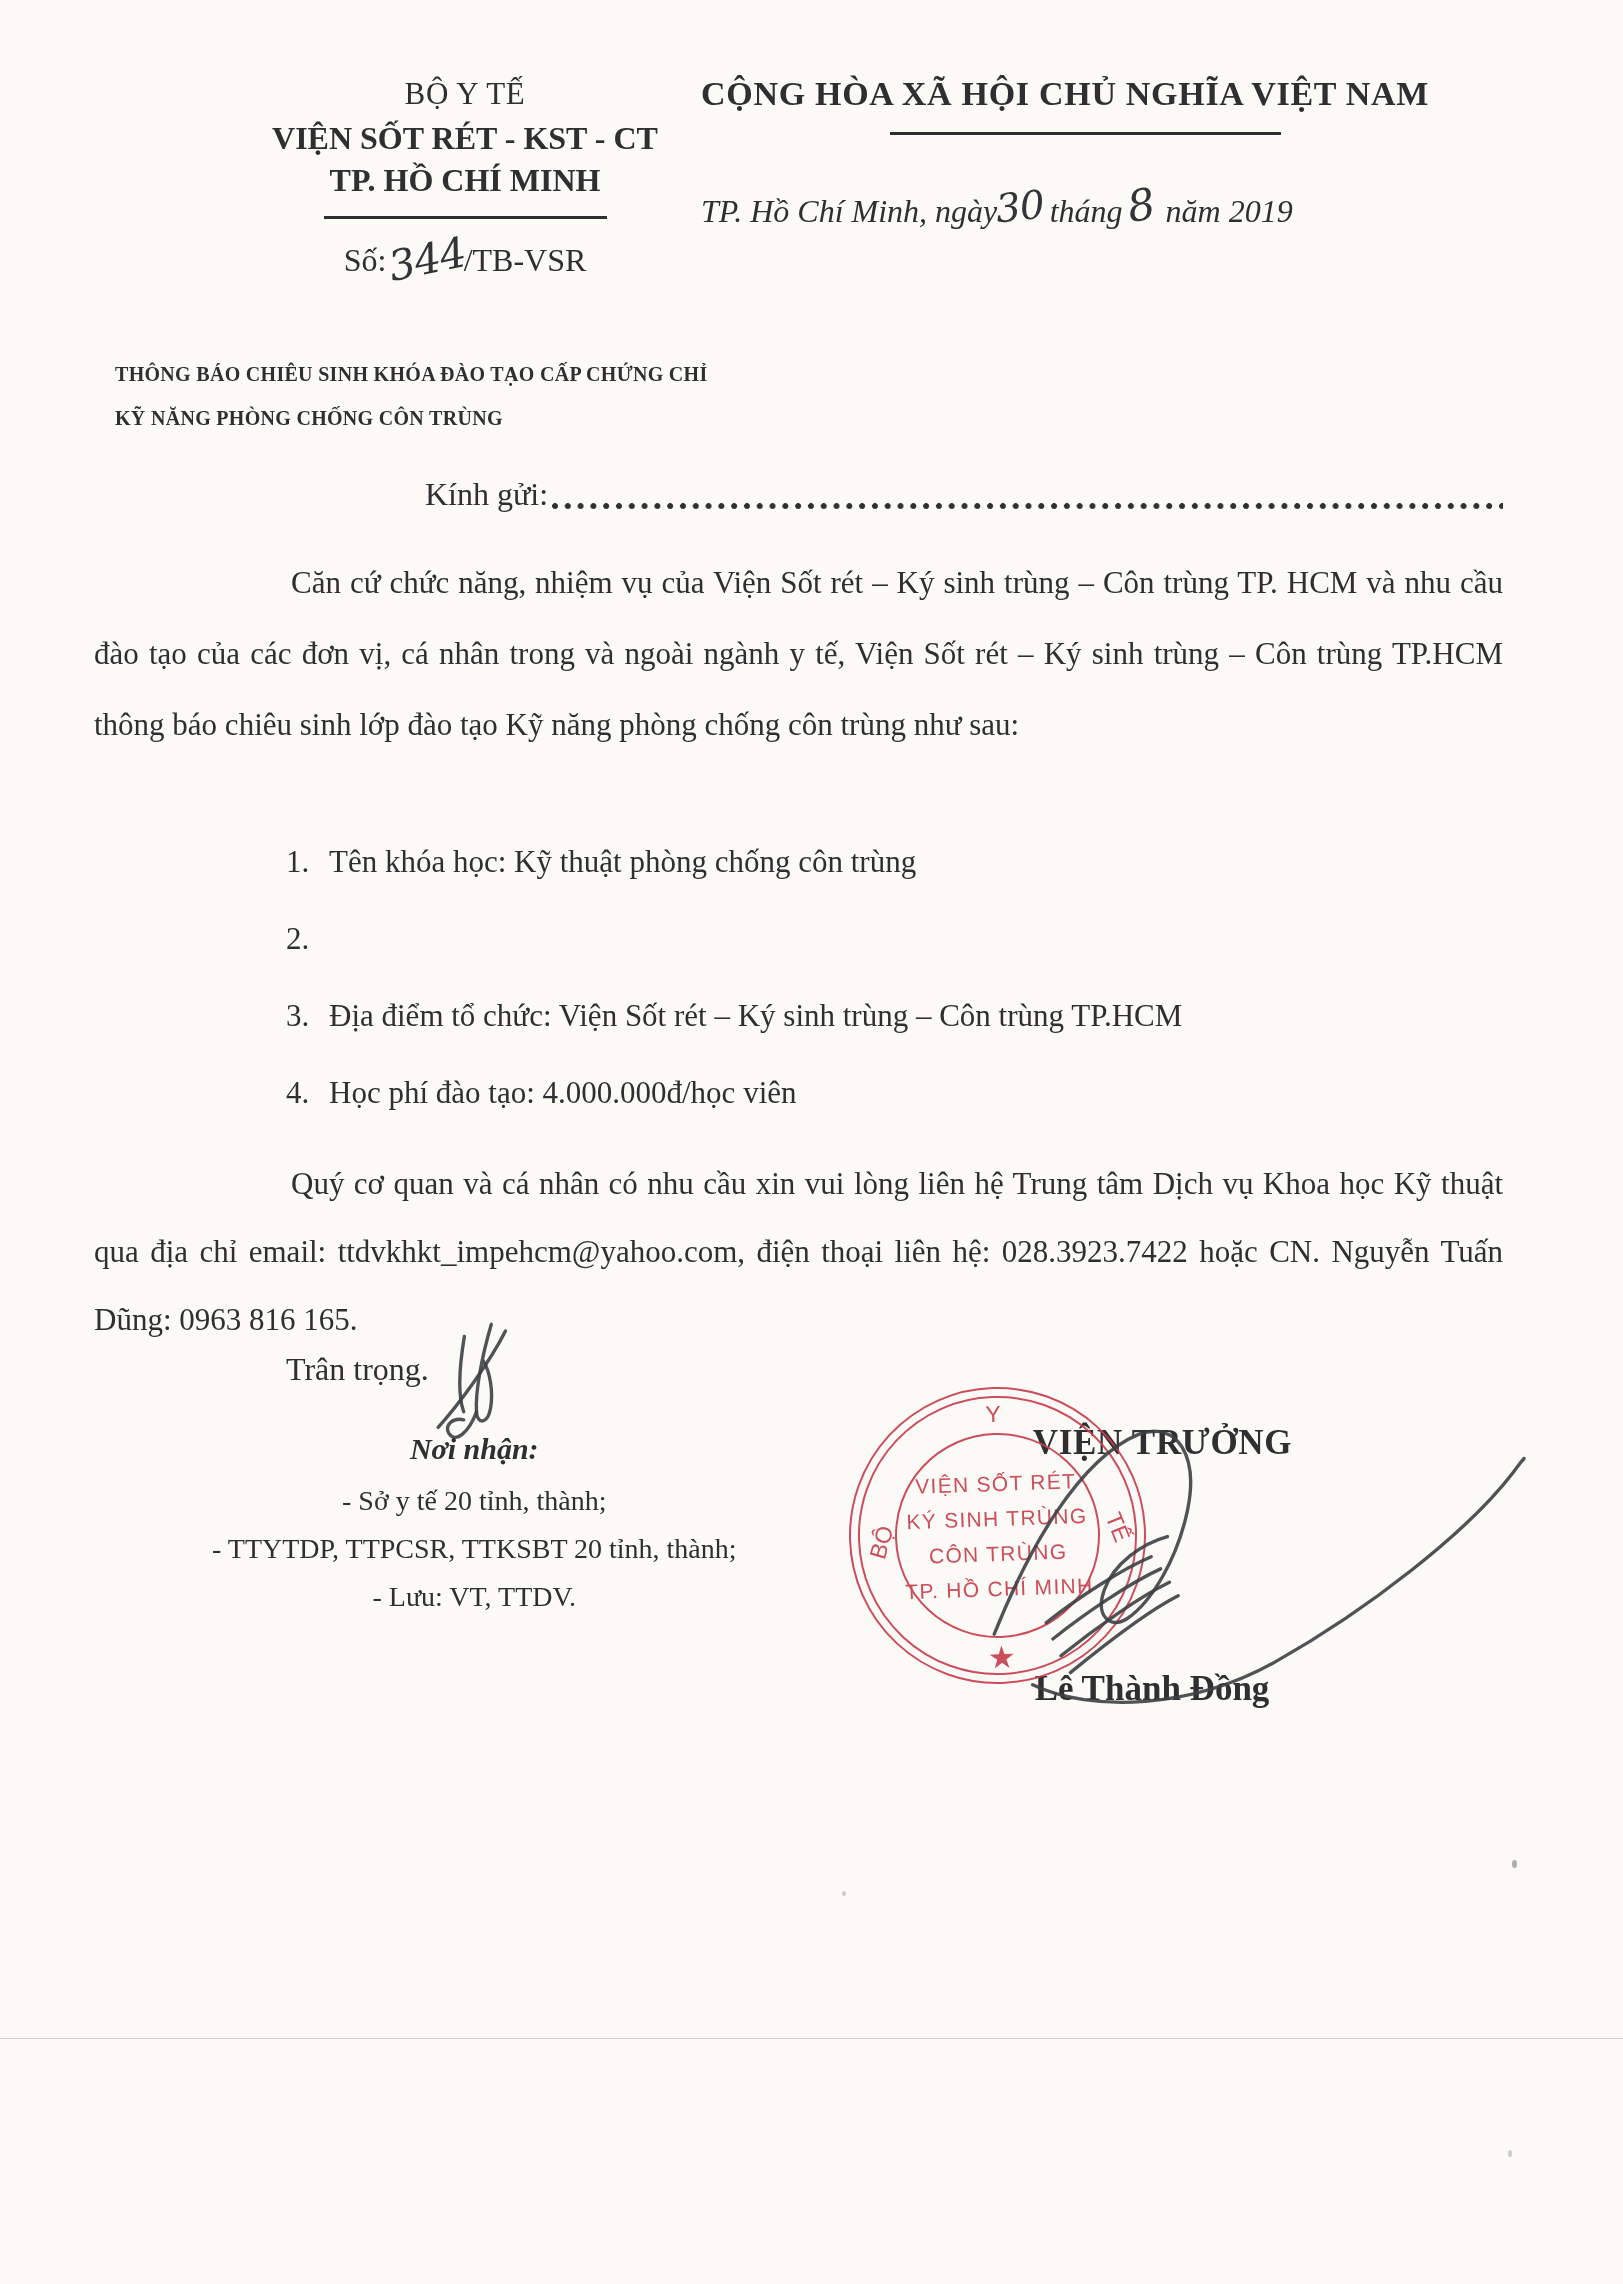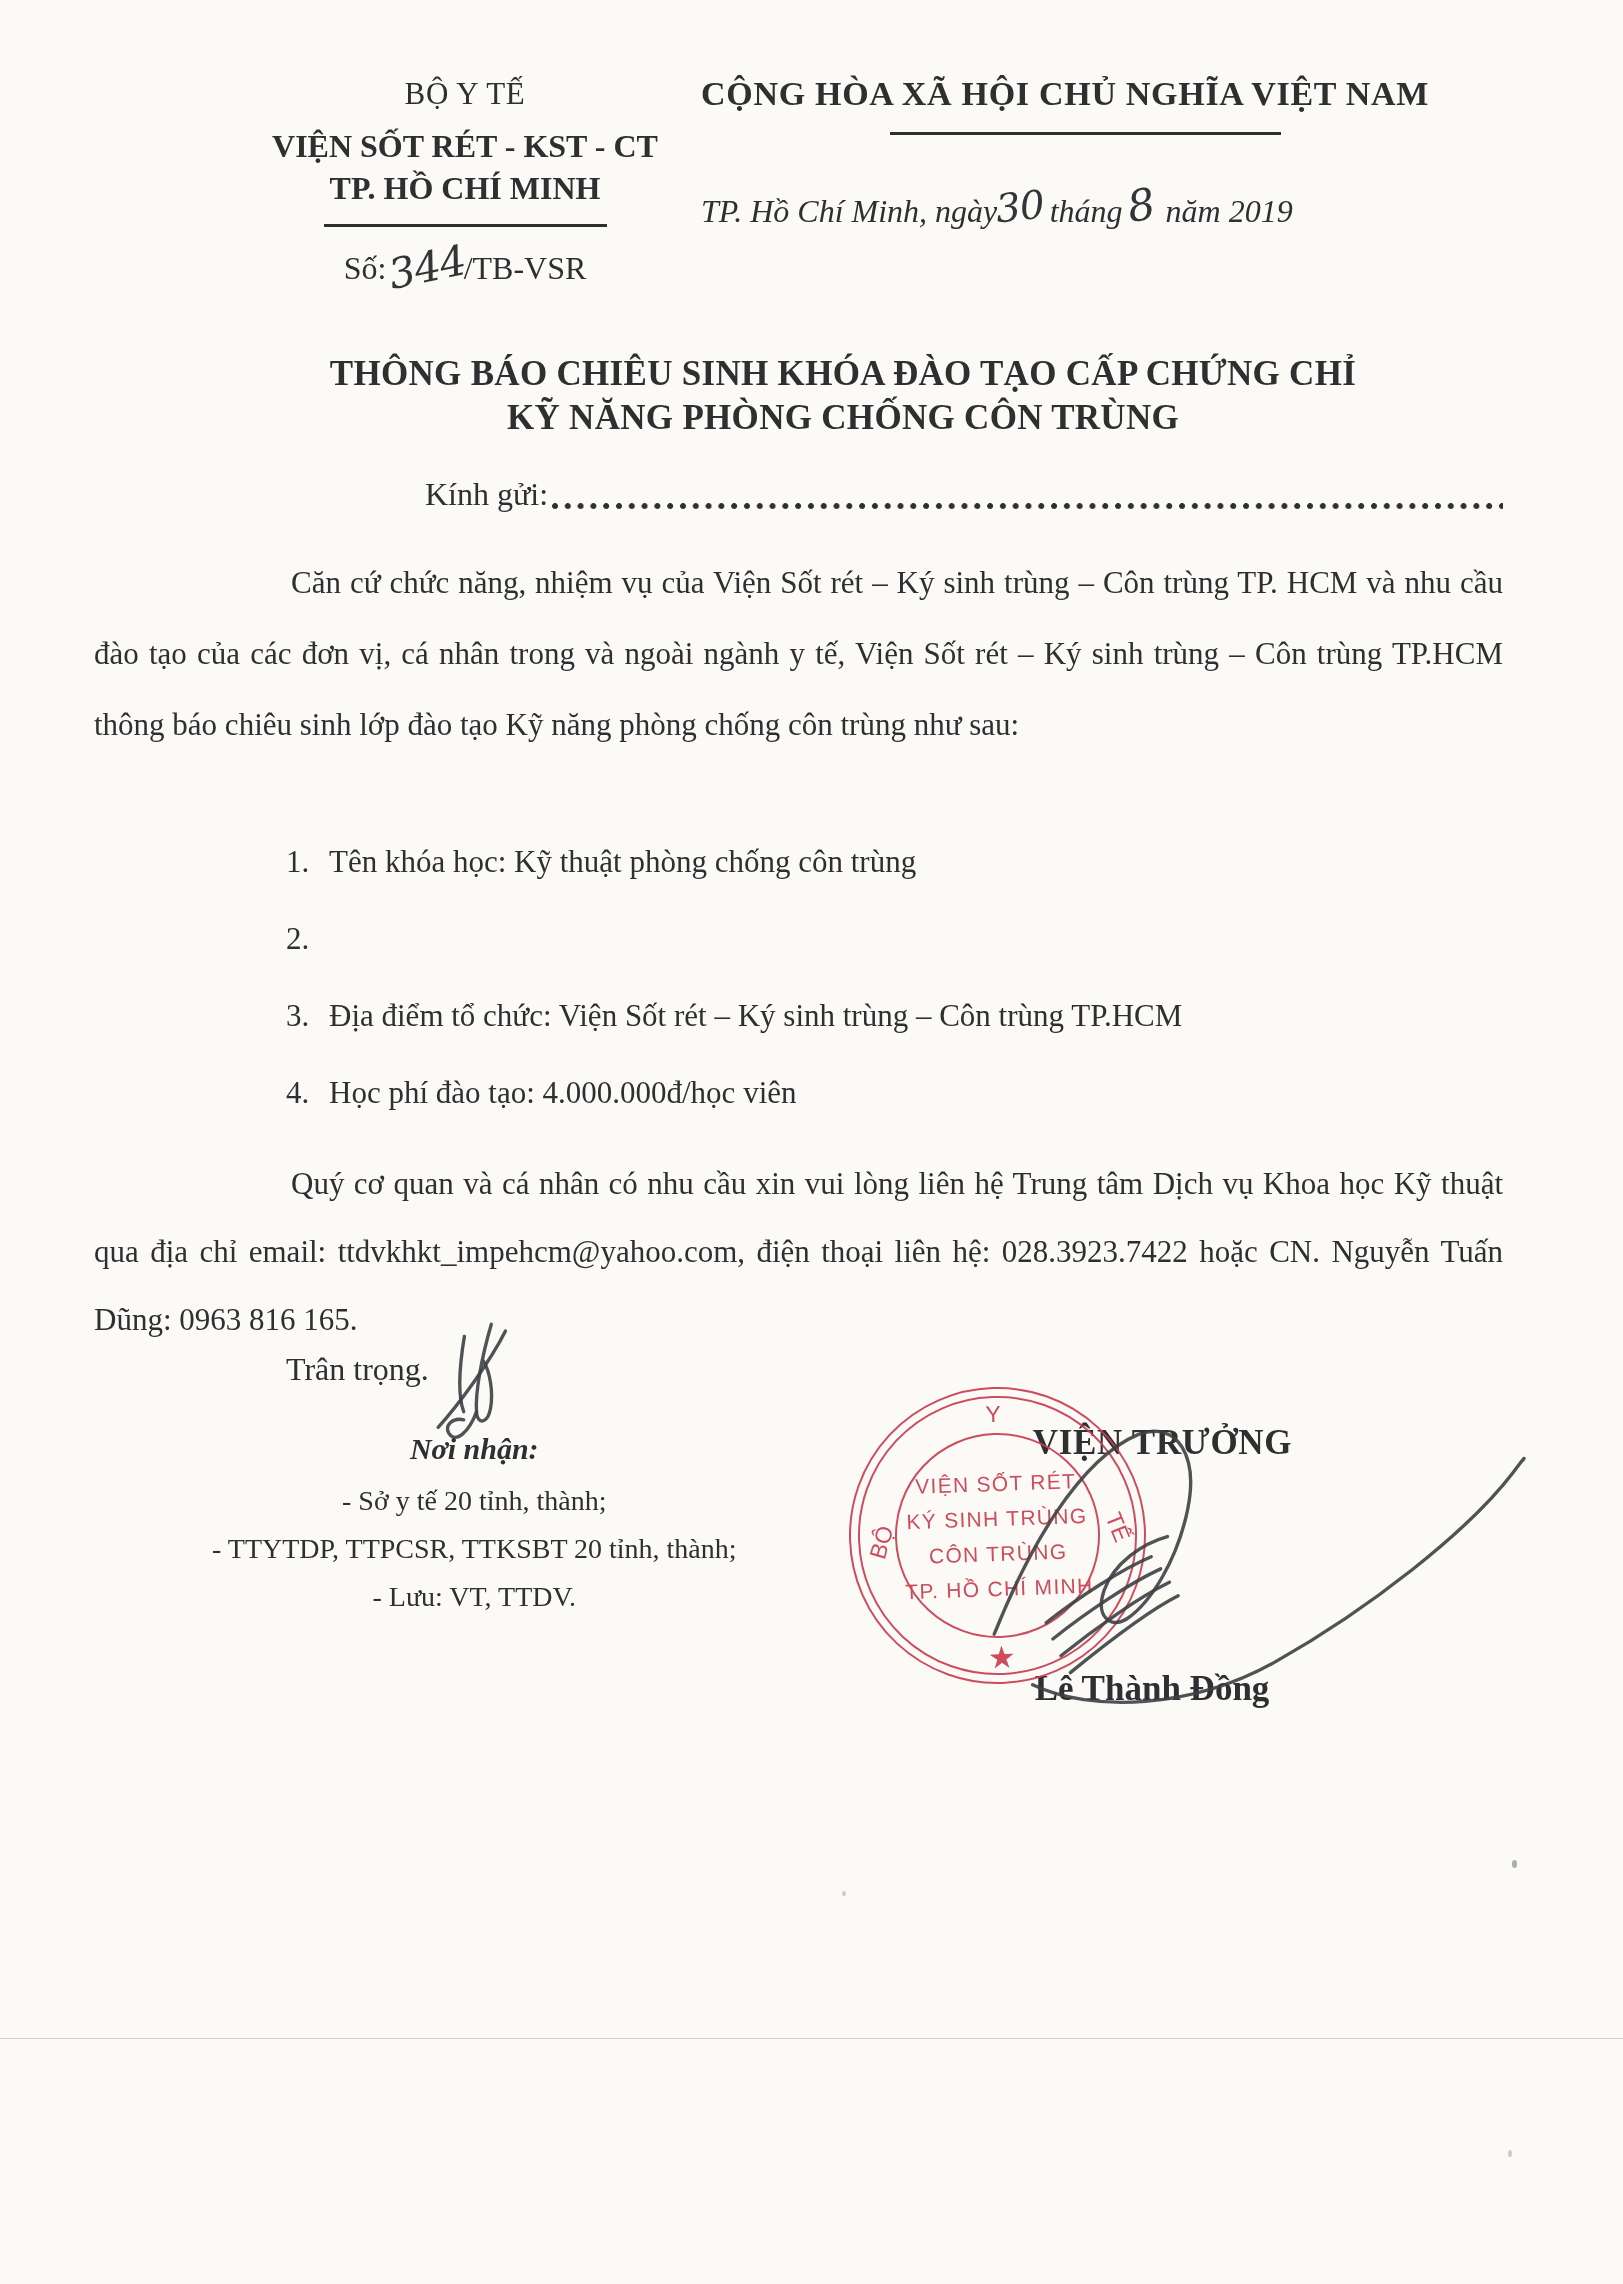--- a/index.html
+++ b/index.html
@@ -7,43 +7,43 @@
     position:relative;
     width:1624px;height:2284px;
     background:#fbfaf7;
     font-family:"Liberation Serif","DejaVu Serif",serif;
     color:#2f2f31;
     overflow:hidden;
   }
   
   .hleft{position:absolute;left:182px;top:74px;width:566px;text-align:center;}
   .hl-1{font-size:31px;line-height:39px;letter-spacing:0.7px;}
-  .hl-2{font-size:32px;line-height:42px;font-weight:bold;margin-top:12px;text-align:center;}
+  .hl-2{font-size:32px;line-height:42px;font-weight:bold;margin-top:4px;text-align:center;}
   .hl-3{font-size:32px;line-height:42px;font-weight:bold;}
   .rule{background:#2f2f31;}
   .rule-left{width:283px;height:2.7px;margin:15px auto 0;}
   .doc-number{margin-top:17.5px;font-size:32px;line-height:42px;}
 
   .hright{position:absolute;left:701px;top:74px;width:768px;text-align:left;}
   .hr-1{font-size:34px;line-height:40px;font-weight:bold;letter-spacing:0.7px;}
   .hr-2{font-size:32px;line-height:42px;font-weight:bold;margin-top:2.7px;}
   .rule-right{width:391px;height:3.4px;margin:17.5px auto 0;}
   .dateline{margin-top:51px;font-size:32px;line-height:46px;font-style:italic;white-space:nowrap;}
 
   .hand{
     font-family:"DejaVu Serif",serif;font-style:italic;display:inline-block;
     transform:rotate(-8deg);font-size:1.22em;line-height:1;letter-spacing:-0.7px;color:#333437;
   }
   .hand-number{transform:rotate(-12deg) translateY(2.7px);margin:0 -1.3px 0 1.3px;font-size:1.3em;}
   .hand-day{margin:0 5.4px 0 -1.3px;transform:rotate(-6deg) translateY(-2px);}
   .hand-month{margin:0 10.8px 0 5.4px;transform:rotate(-10deg) translateY(-2px);font-size:1.35em;}
 
   
-  .title{position:absolute;left:115px;top:352px;width:1456px;text-align:center;
-         font-weight:bold;font-size:35px;line-height:44px;letter-spacing:0.3px;}
+  .title{position:absolute;left:115px;top:352px;width:1456px;
+         font-weight:bold;font-size:20px;line-height:44px;letter-spacing:0.3px;}
   .salutation{position:absolute;left:425px;top:473px;width:1078px;display:flex;font-size:32px;line-height:42px;}
   .salutation .label{white-space:nowrap;}
   .dots{flex:1;height:8.8px;align-self:flex-end;margin:0 0 4.7px 2.7px;
         background-image:radial-gradient(circle at 4px 4px,#2f2f31 2.7px,rgba(0,0,0,0) 3.1px);
         background-size:12.8px 8.8px;background-repeat:repeat-x;}
 
   
   .para{position:absolute;left:94px;width:1409px;font-size:31px;text-align:justify;text-indent:197px;}
   .para1{top:547px;line-height:71px;}
   .para2{top:1150px;line-height:68px;}

